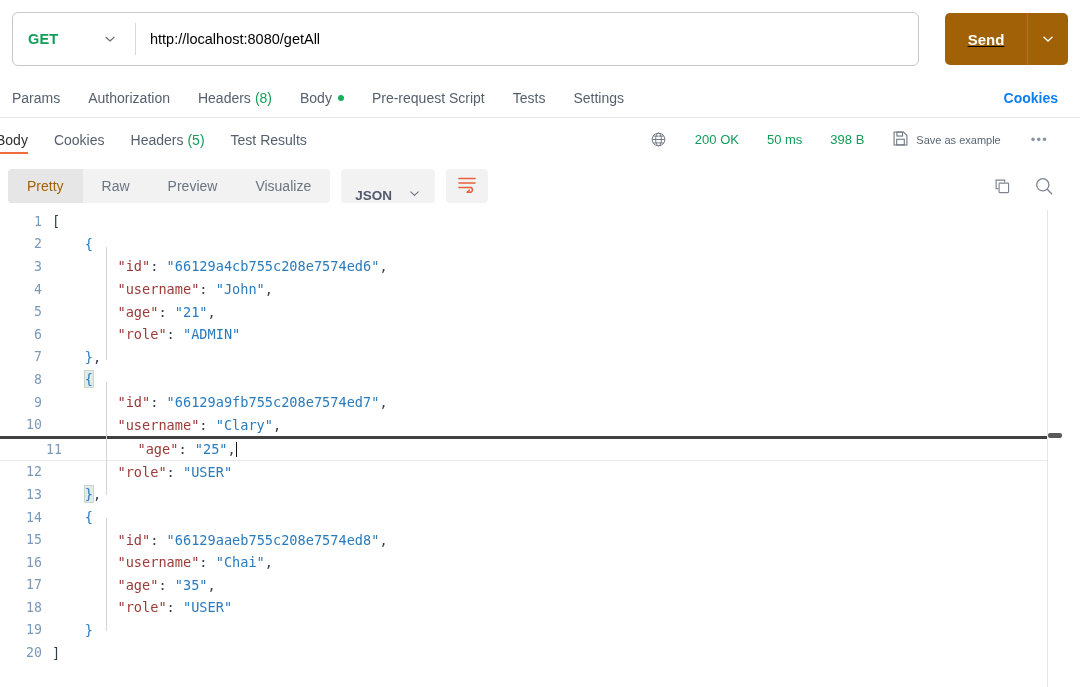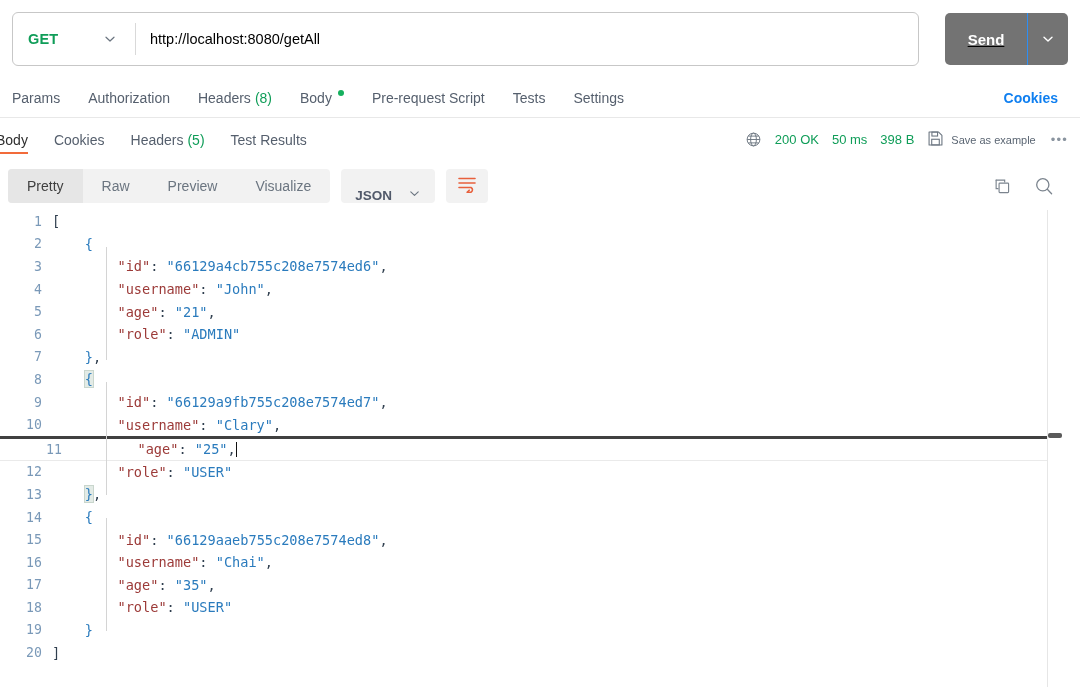--- a/index.html
+++ b/index.html
@@ -80,21 +80,21 @@
     padding: 0 14px;
   }
 
   .send-group {
     display: flex;
     align-items: stretch;
     margin-left: 26px;
     height: 52px;
     border-radius: 5px;
     overflow: hidden;
-    background: #737373;
+    background: #a16207;
     text-decoration: underline;
   }
   .send-btn {
     display: flex;
     align-items: center;
     justify-content: center;
     width: 82px;
     color: #fff;
     font-size: 15px;
     font-weight: bold;
@@ -120,21 +120,21 @@
     box-sizing: border-box;
     border-bottom: 1px solid #e8e8e8;
   }
   .req-tab {
     font-size: 14px;
     color: #555f6d;
     margin-right: 28px;
     cursor: pointer;
     white-space: nowrap;
     display: flex;
-    align-items: flex-start;
+    align-items: center;
   }
   .req-tab .count { color: #0f9d58; margin-left: 4px; }
   .body-dot {
     display: inline-block;
     width: 6px; height: 6px;
     border-radius: 50%;
     background: #15b05e;
     margin-left: 6px;
   }
   .cookies-link {
@@ -180,22 +180,22 @@
     left: 0; right: 0; bottom: 6px;
     height: 2px;
     background: #f26b3a;
   }
   .resp-tab .count { color: #0f9d58; margin-left: 4px; }
 
   .resp-meta {
     margin-left: auto;
     display: flex;
     align-items: center;
-    padding-right: 10px;
-    gap: 13px;
+    padding-right: 30px;
+    gap: 28px;
   }
   .meta-val {
     font-size: 13px;
     color: #0f9d58;
     white-space: nowrap;
   }
   .save-example {
     display: flex;
     align-items: center;
     gap: 7px;
@@ -235,21 +235,21 @@
     align-items: center;
     justify-content: center;
     padding: 0 19px;
     font-size: 14px;
     color: #6b7580;
     cursor: pointer;
     white-space: nowrap;
   }
   .seg-item.active {
     background: #e6e6e6;
-    color: #404040;
+    color: #a16207;
   }
   .fmt-select {
     display: flex;
     align-items: flex-end;
     gap: 16px;
     height: 34px;
     padding: 0 14px;
     margin-left: 11px;
     background: #f2f2f2;
     border-radius: 4px;

